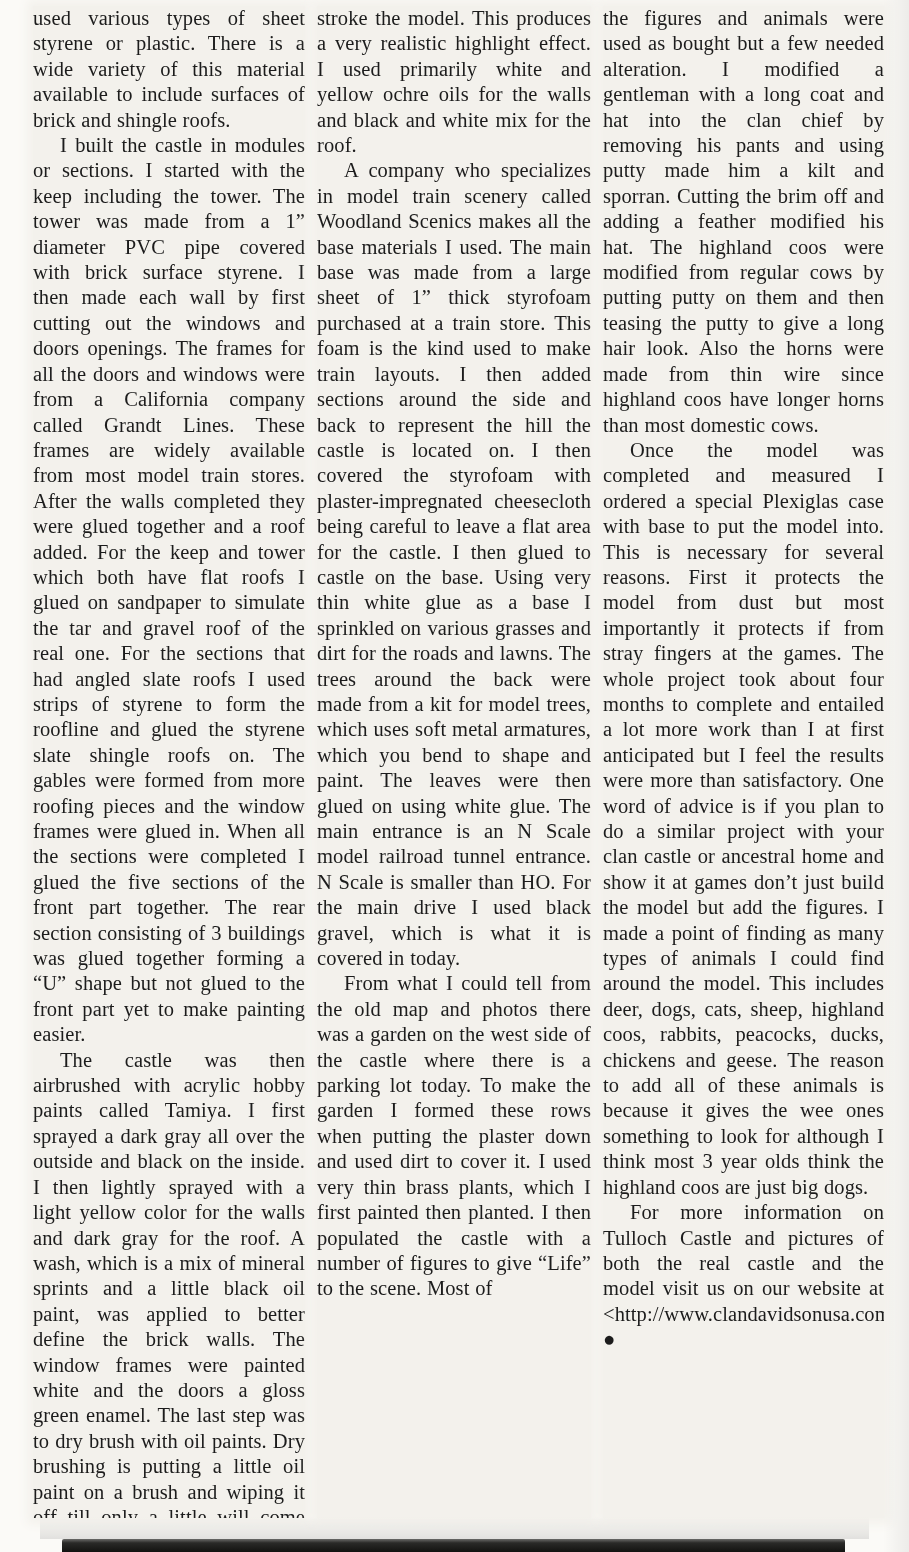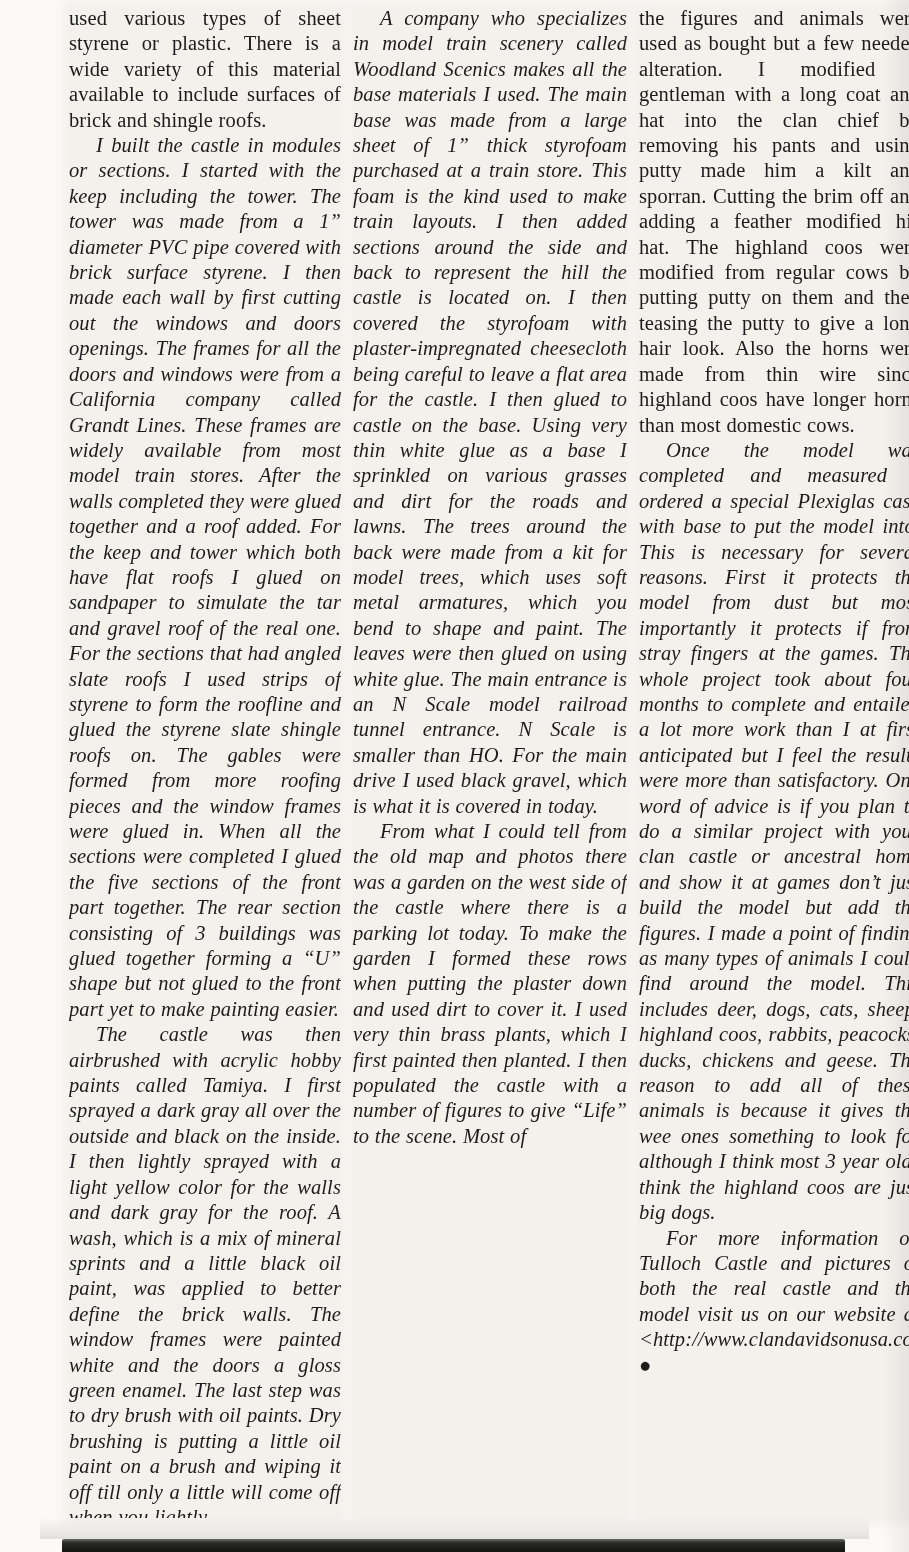--- a/index.html
+++ b/index.html
@@ -35,32 +35,31 @@
   .column {
     height: 1512px;
     overflow: hidden;
     background: #f3f1ec;
     box-shadow: 0 0 10px 6px #f3f1ec;
     text-align: justify;
     font-size: 20.5px;
     line-height: 25.4px;
     letter-spacing: 0.1px;
   }
-  .col-1 { width: 272px; margin-left: 36px; }
+  .col-1 { width: 272px; }
   .col-2 { width: 274px; }
   .col-3 { width: 281px; }
   .column p {
     margin: 0;
     hyphens: auto;
     -webkit-hyphens: auto;
     word-spacing: 0.5px;
   }
   .column p.indent {
     text-indent: 27px;
-    font-style: italic;
   }
   
   .scan-bottom-strip {
     position: absolute;
     left: 62px;
     right: 64px;
     bottom: 0;
     height: 13px;
     background: linear-gradient(to bottom, #6a6a68 0%, #2a2a28 30%, #121210 100%);
     border-radius: 2px 2px 0 0;
@@ -78,20 +77,21 @@
 <body>
 
 <div class="page">
   <div class="columns" id="columns">
       <div class="column col-1">
         <p class="">used various types of sheet styrene or plastic. There is a wide variety of this material available to include surfaces of brick and shingle roofs.</p>
         <p class="indent">I built the castle in modules or sections. I started with the keep including the tower. The tower was made from a 1” diameter PVC pipe covered with brick surface styrene. I then made each wall by first cutting out the windows and doors openings. The frames for all the doors and windows were from a California company called Grandt Lines. These frames are widely available from most model train stores. After the walls completed they were glued together and a roof added. For the keep and tower which both have flat roofs I glued on sandpaper to simulate the tar and gravel roof of the real one. For the sections that had angled slate roofs I used strips of styrene to form the roofline and glued the styrene slate shingle roofs on. The gables were formed from more roofing pieces and the window frames were glued in. When all the sections were completed I glued the five sections of the front part together. The rear section consisting of 3 buildings was glued together forming a “U” shape but not glued to the front part yet to make painting easier.</p>
         <p class="indent">The castle was then airbrushed with acrylic hobby paints called Tamiya. I first sprayed a dark gray all over the outside and black on the inside. I then lightly sprayed with a light yellow color for the walls and dark gray for the roof. A wash, which is a mix of mineral sprints and a little black oil paint, was applied to better define the brick walls. The window frames were painted white and the doors a gloss green enamel. The last step was to dry brush with oil paints. Dry brushing is putting a little oil paint on a brush and wiping it off till only a little will come off when you lightly</p>
       </div>
       <div class="column col-2">
+        <p class="">stroke the model. This produces a very realistic highlight effect. I used primarily white and yellow ochre oils for the walls and black and white mix for the roof.</p>
         <p class="indent">A company who specializes in model train scenery called Woodland Scenics makes all the base materials I used. The main base was made from a large sheet of 1” thick styrofoam purchased at a train store. This foam is the kind used to make train layouts. I then added sections around the side and back to represent the hill the castle is located on. I then covered the styrofoam with plaster-impregnated cheesecloth being careful to leave a flat area for the castle. I then glued to castle on the base. Using very thin white glue as a base I sprinkled on various grasses and dirt for the roads and lawns. The trees around the back were made from a kit for model trees, which uses soft metal armatures, which you bend to shape and paint. The leaves were then glued on using white glue. The main entrance is an N Scale model railroad tunnel entrance. N Scale is smaller than HO. For the main drive I used black gravel, which is what it is covered in today.</p>
         <p class="indent">From what I could tell from the old map and photos there was a garden on the west side of the castle where there is a parking lot today. To make the garden I formed these rows when putting the plaster down and used dirt to cover it. I used very thin brass plants, which I first painted then planted. I then populated the castle with a number of figures to give “Life” to the scene. Most of</p>
       </div>
       <div class="column col-3">
         <p class="">the figures and animals were used as bought but a few needed alteration. I modified a gentleman with a long coat and hat into the clan chief by removing his pants and using putty made him a kilt and sporran. Cutting the brim off and adding a feather modified his hat. The highland coos were modified from regular cows by putting putty on them and then teasing the putty to give a long hair look. Also the horns were made from thin wire since highland coos have longer horns than most domestic cows.</p>
         <p class="indent">Once the model was completed and measured I ordered a special Plexiglas case with base to put the model into. This is necessary for several reasons. First it protects the model from dust but most importantly it protects if from stray fingers at the games. The whole project took about four months to complete and entailed a lot more work than I at first anticipated but I feel the results were more than satisfactory. One word of advice is if you plan to do a similar project with your clan castle or ancestral home and show it at games don’t just build the model but add the figures. I made a point of finding as many types of animals I could find around the model. This includes deer, dogs, cats, sheep, highland coos, rabbits, peacocks, ducks, chickens and geese. The reason to add all of these animals is because it gives the wee ones something to look for although I think most 3 year olds think the highland coos are just big dogs.</p>
         <p class="indent">For more information on Tulloch Castle and pictures of both the real castle and the model visit us on our website at &lt;http://www.clandavidsonusa.com/&gt; ●</p>
       </div>
     </div>
   <div class="scan-bottom-haze"></div>

